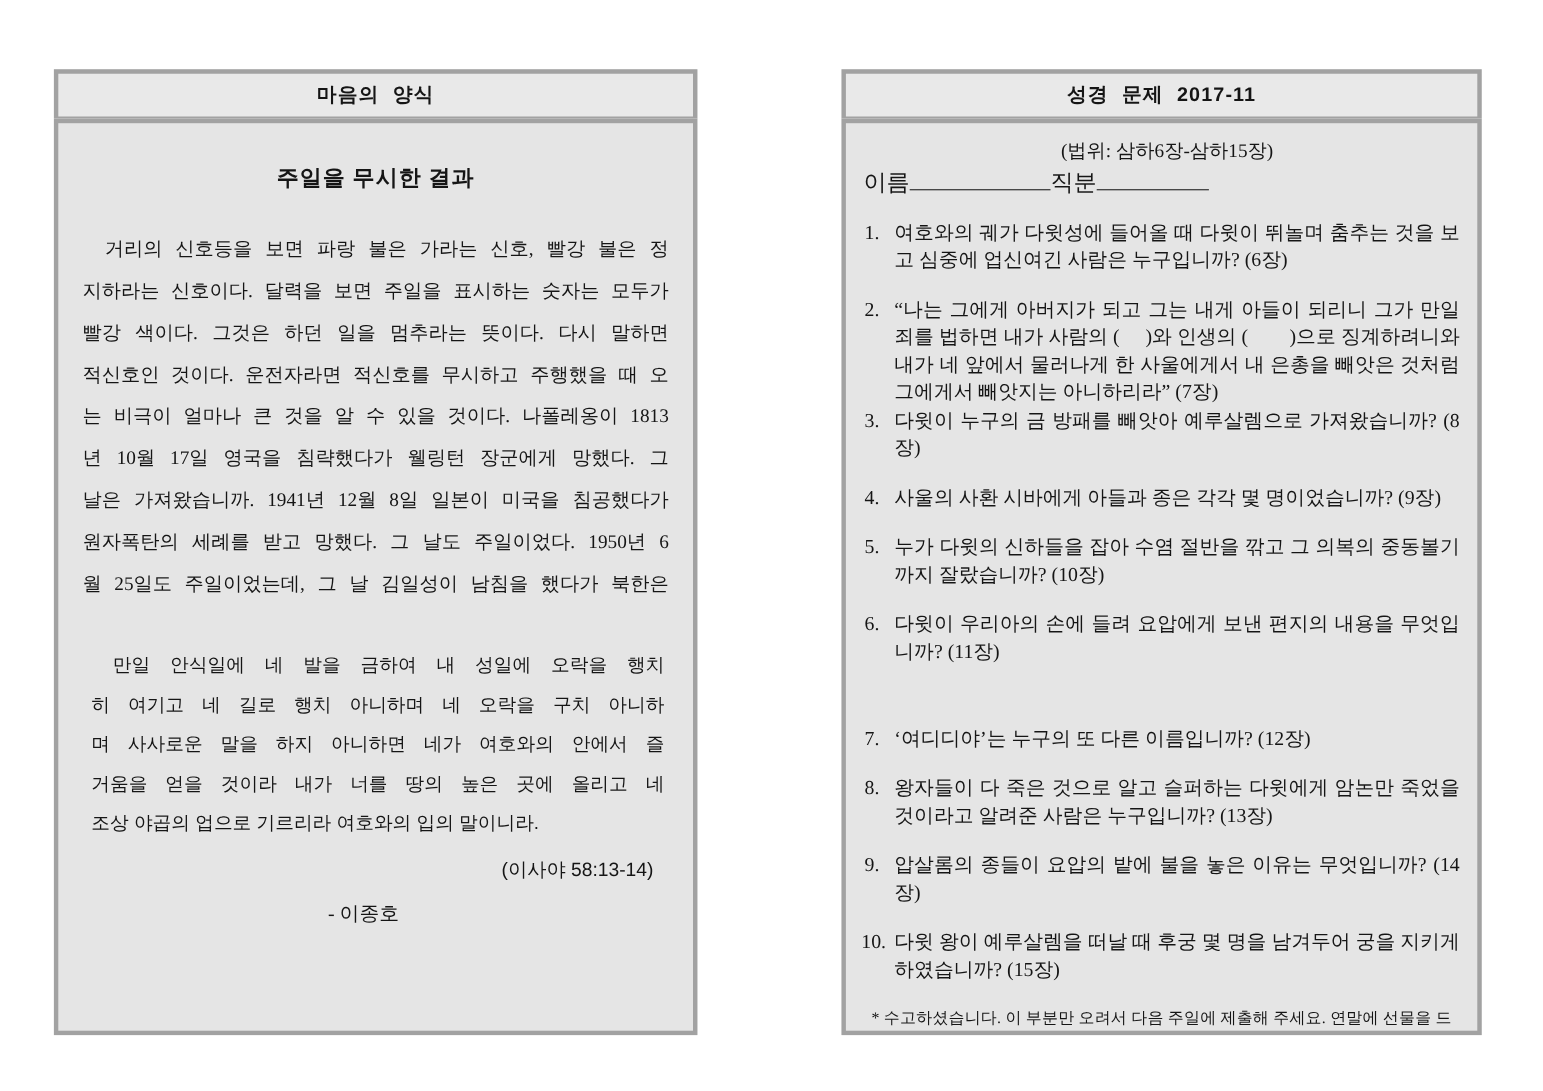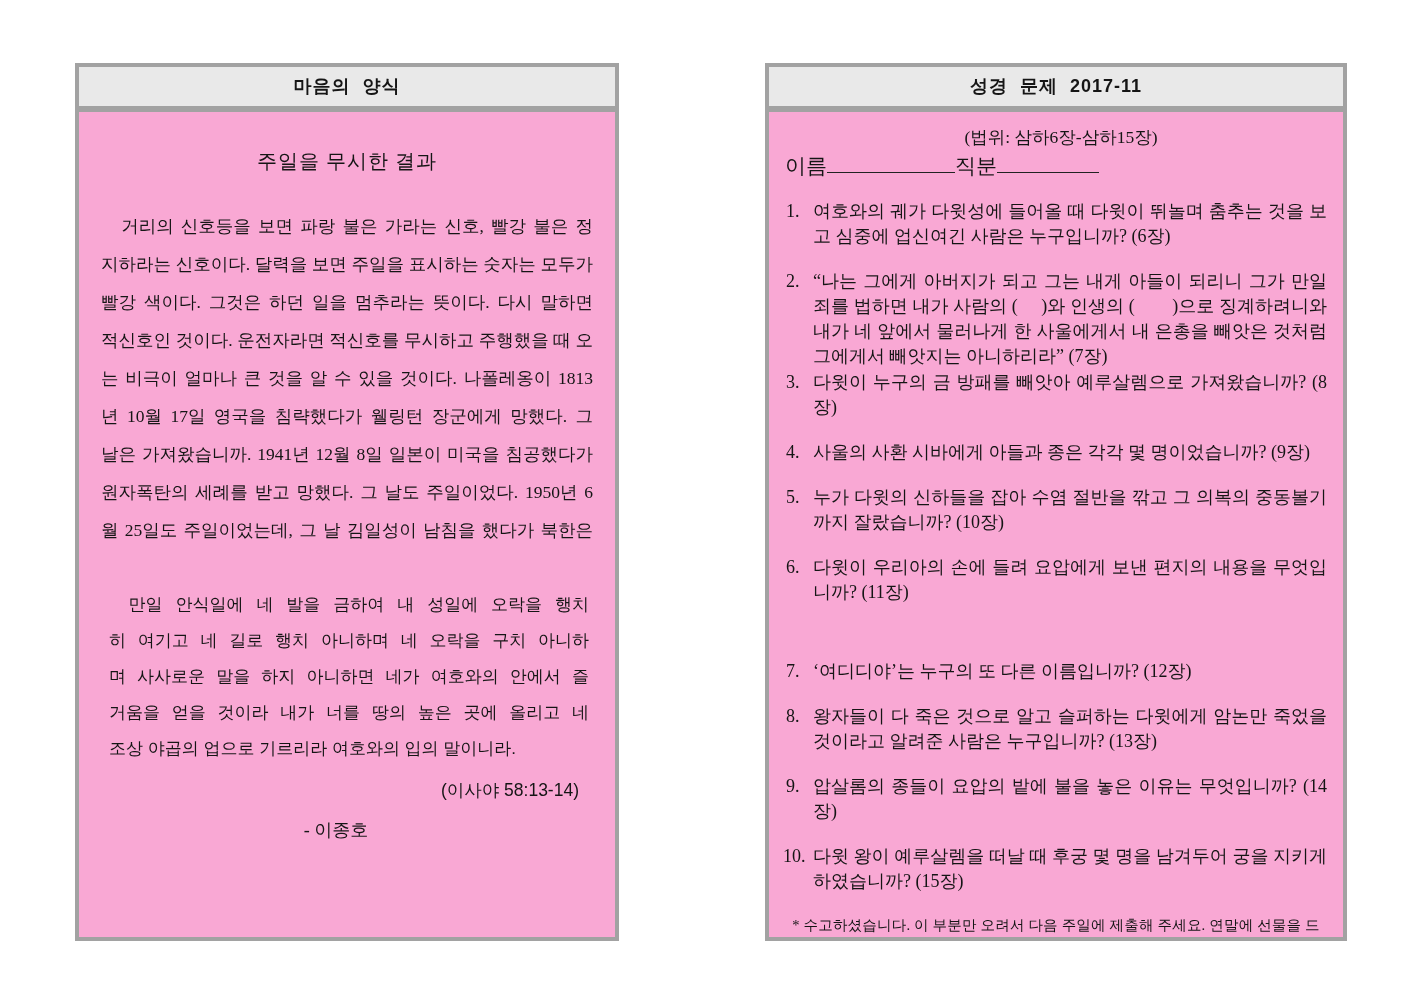--- a/index.html
+++ b/index.html
@@ -2,38 +2,38 @@
 <html><head>
 <meta charset="utf-8">
 <style>
   html,body { margin:0; padding:0; }
   body {
     width:1403px; height:992px; background:#ffffff; position:relative;
     font-family:"Liberation Serif", serif; color:#151515;
     -webkit-font-smoothing:antialiased;
   }
   .page { position:absolute; top:63px; }
-  .page.left  { left:75px;  width:544px; }
+  .page.left  { left:49px;  width:585px; }
   .page.right { left:765px; width:582px;border-radius:28px; }
 
   .page-header {
     border:4px solid #a2a2a2; border-bottom:2px solid #a2a2a2;
     background:#e9e9e9; text-align:center;
     font-family:"Liberation Sans", sans-serif; font-weight:bold;
     font-size:18px; letter-spacing:1px; padding:7px 0 8px;
   }
   .page-body {
-    border:4px solid #a2a2a2; background:#f9a8d4; overflow:hidden; box-sizing:border-box;
+    border:4px solid #a2a2a2; background:#e5e5e5; overflow:hidden; box-sizing:border-box;
   }
   .page.left  .page-body { height:833px; padding:22px 22px 0; }
   .page.right .page-body { height:833px; padding:12px 16px 0; }
 
   
   .article-title {
-    text-align:center; font-weight:normal; font-size:20px; letter-spacing:1px;
+    text-align:center; font-weight:bold; font-size:20px; letter-spacing:1px;
     margin:14px 0 32px;
   }
   .para .pline {
     font-size:17.5px; line-height:38px;
     text-align:justify; text-align-last:justify;
   }
   .para .pline.plast { text-align:justify; text-align-last:left; }
   .para .pline.pfirst { text-indent:1.15em; }
   .para.quote { margin-top:38px; font-family:"Liberation Sans", sans-serif; padding:0 4px 0 8px; }
   .para.quote .pline { font-size:17px; line-height:36px; }

